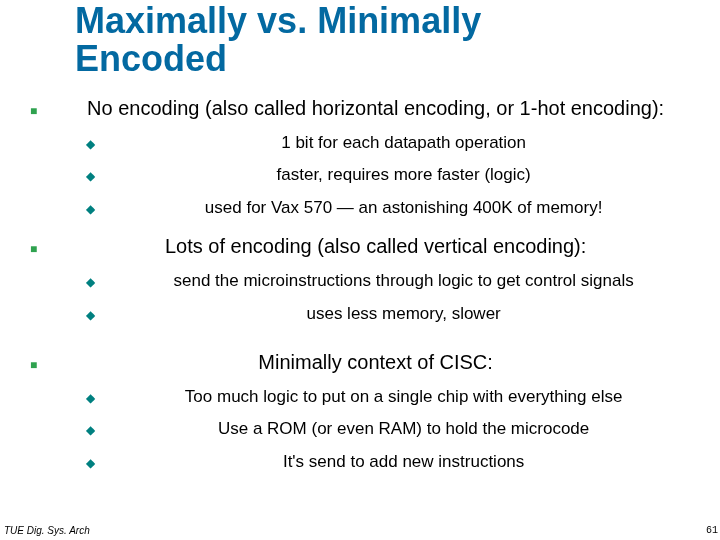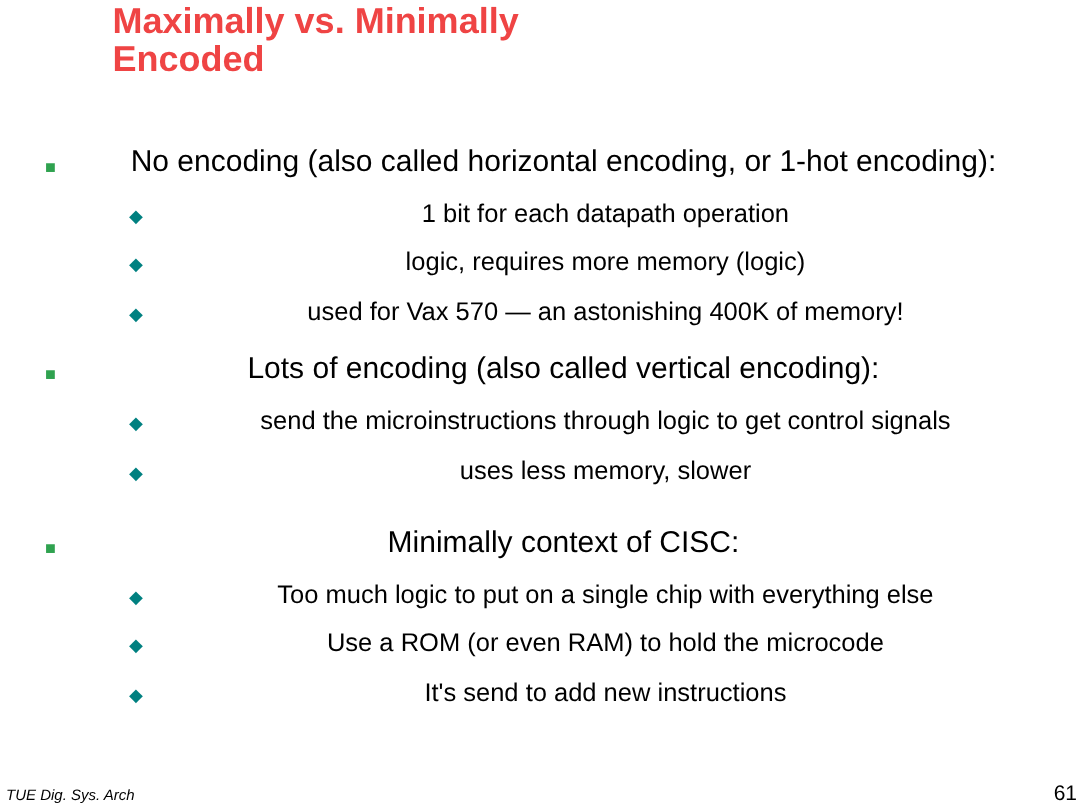--- a/index.html
+++ b/index.html
@@ -10,24 +10,24 @@
     background: #ffffff;
     font-family: Arial, Helvetica, sans-serif;
     color: #000000;
     overflow: hidden;
     position: relative;
   }
   .title {
     position: absolute;
     left: 75px;
     top: 2px;
-    font-size: 24px;
+    font-size: 36px;
     font-weight: bold;
     line-height: 1.05;
-    color: #ef4444;
+    color: #0369a1;
   }
   .content {
     position: absolute;
     left: 30px;
     top: 96px;
     right: 20px;
   }
   .lvl1 {
     display: flex;
     align-items: flex-start;
@@ -77,22 +77,23 @@
     left: 4px;
     bottom: 4px;
     font-size: 10px;
     color: #000000;
     font-style: italic;
   }
   .footer-right {
     position: absolute;
     right: 2px;
     bottom: 4px;
-    font-size: 14px;
+    font-size: 10px;
     color: #000000;
+    font-family: Liberation Mono, monospace;
   }
 </style>
 </head>
 <body>
 
 <div class="title">
   <span>Maximally vs. Minimally</span><br>
   <span>Encoded</span>
 </div>
 
@@ -102,21 +103,21 @@
     <span class="bullet">■</span>
     <span class="text">No encoding (also called horizontal encoding, or 1-hot encoding):</span>
   </div>
   <div class="sublist">
     <div class="lvl2">
       <span class="bullet">◆</span>
       <span class="text">1 bit for each datapath operation</span>
     </div>
     <div class="lvl2">
       <span class="bullet">◆</span>
-      <span class="text">logic, requires more memory (logic)</span>
+      <span class="text">faster, requires more faster (logic)</span>
     </div>
     <div class="lvl2">
       <span class="bullet">◆</span>
       <span class="text">used for Vax 570 — an astonishing 400K of memory!</span>
     </div>
   </div>
 
   <div class="lvl1">
     <span class="bullet">■</span>
     <span class="text">Lots of encoding (also called vertical encoding):</span>

